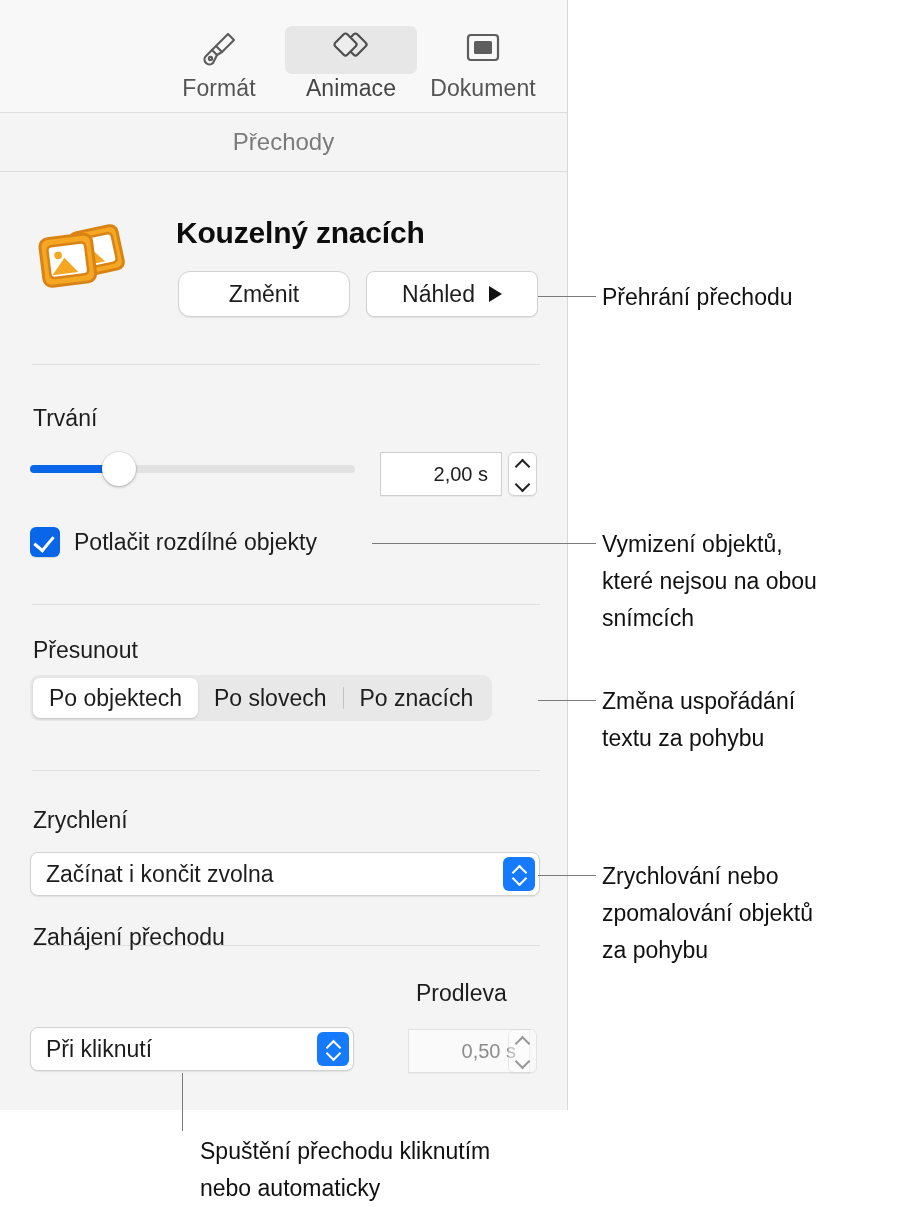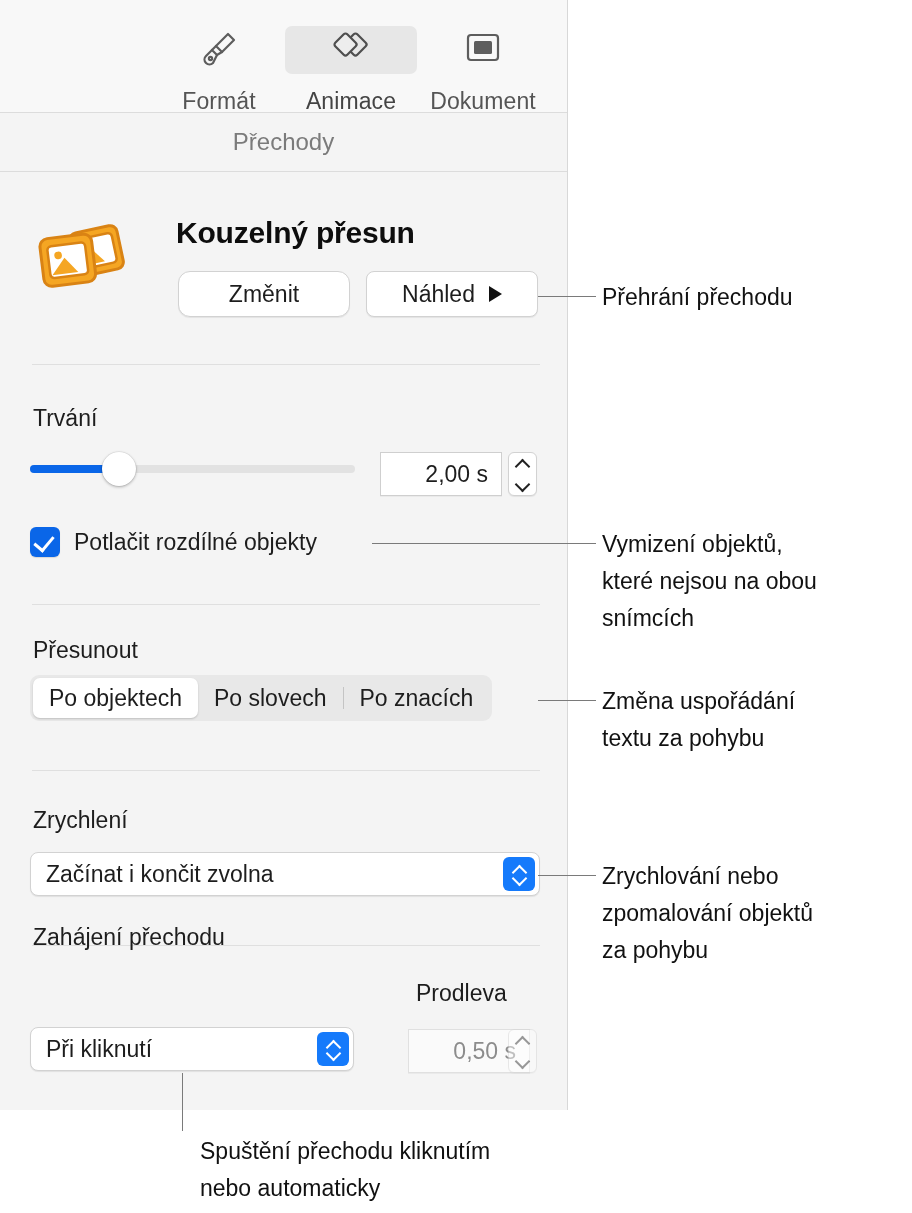--- a/index.html
+++ b/index.html
@@ -57,21 +57,21 @@
     height: 48px;
     display: flex;
     align-items: center;
     justify-content: center;
     border-radius: 7px;
   }
   .tab.selected .tab-icon-wrap {
     background: #e7e7e7;
   }
   .tab .tab-label {
-    margin-top: 14px;
+    margin-top: 1px;
     font-size: 23px;
     color: #555555;
     letter-spacing: 0.1px;
   }
   .tab.selected .tab-label {
     color: #444444;
   }
 
   
   .section-header {
@@ -204,21 +204,21 @@
     height: 34px;
     border-radius: 50%;
     background: #ffffff;
     box-shadow: 0 1px 3px rgba(0,0,0,0.30), 0 0 0 0.5px rgba(0,0,0,0.08);
   }
   .numfield {
     position: absolute;
     background: #ffffff;
     border: 1px solid #cfcfcf;
     box-sizing: border-box;
-    font-size: 23px;
+    font-size: 20px;
     color: #1d1d1d;
     display: flex;
     align-items: center;
     justify-content: flex-end;
     padding-right: 13px;
     box-shadow: 0 1px 0 rgba(0,0,0,0.04);
   }
   .numfield.disabled {
     background: #fafafa;
     border-color: #e0e0e0;
@@ -509,21 +509,21 @@
           </g>
           <g transform="rotate(-7 36 42)">
             <rect x="8" y="16" width="52" height="48" rx="8" fill="#F5A623" stroke="#D98314" stroke-width="3"></rect>
             <rect x="15" y="24" width="38" height="32" rx="4" fill="#FFFFFF" stroke="#D98314" stroke-width="2.5"></rect>
             <circle cx="25" cy="34" r="3.8" fill="#F5A623"></circle>
             <path d="M17 53 L31 37 L43 53 Z" fill="#F5A623"></path>
           </g>
         </g>
       </svg>
     </span>
-    <div class="transition-name">Kouzelný přesun</div>
+    <div class="transition-name">Kouzelný znacích</div>
     <div class="btn" id="btn-change">Změnit</div>
     <div class="btn" id="btn-preview">
       <span>Náhled</span>
       <span class="play-tri"></span>
     </div>
   </div>
 
   <div class="divider" style="top:364px;"></div>
 
   <div class="lbl" id="lbl-duration">Trvání</div>

